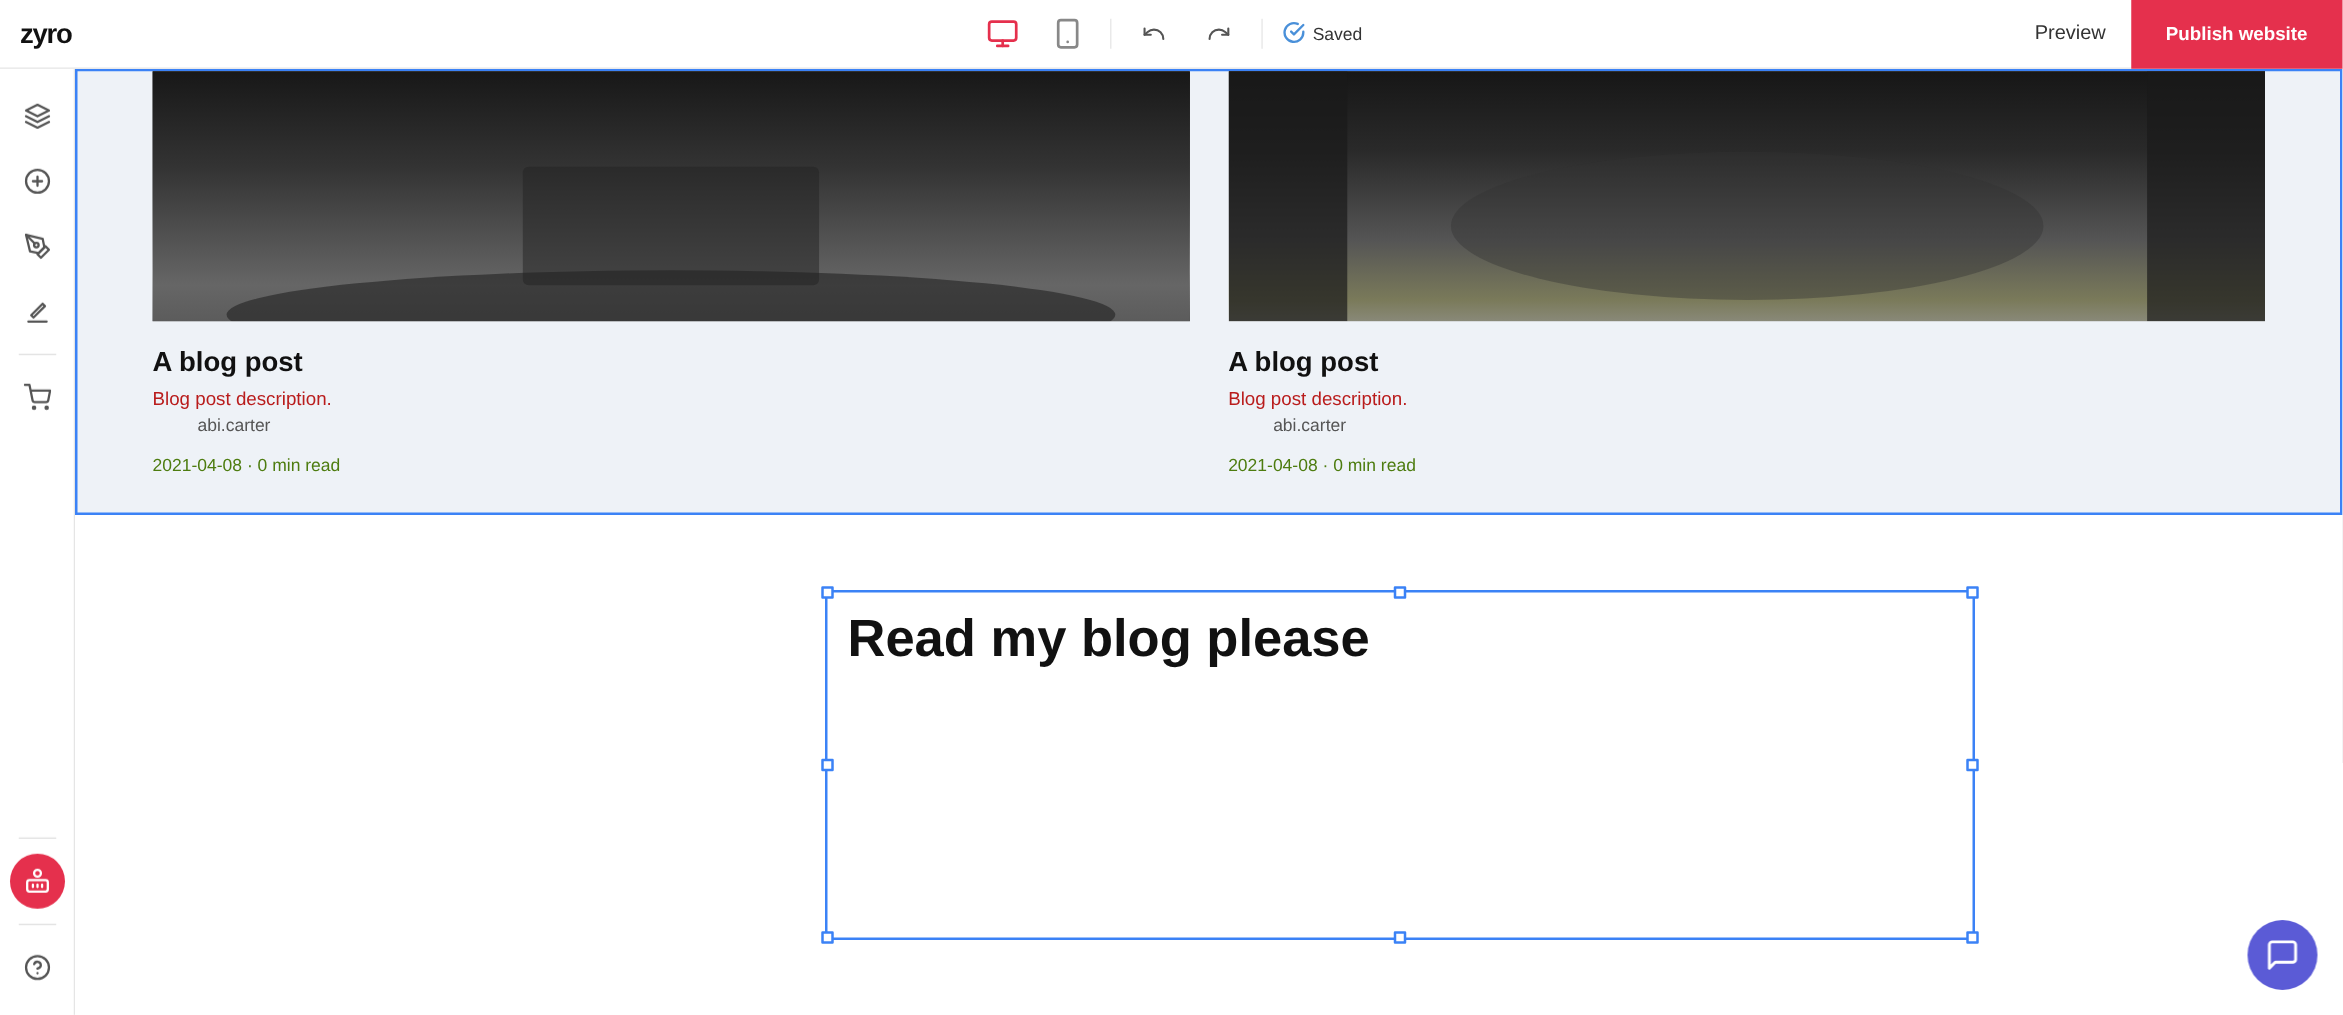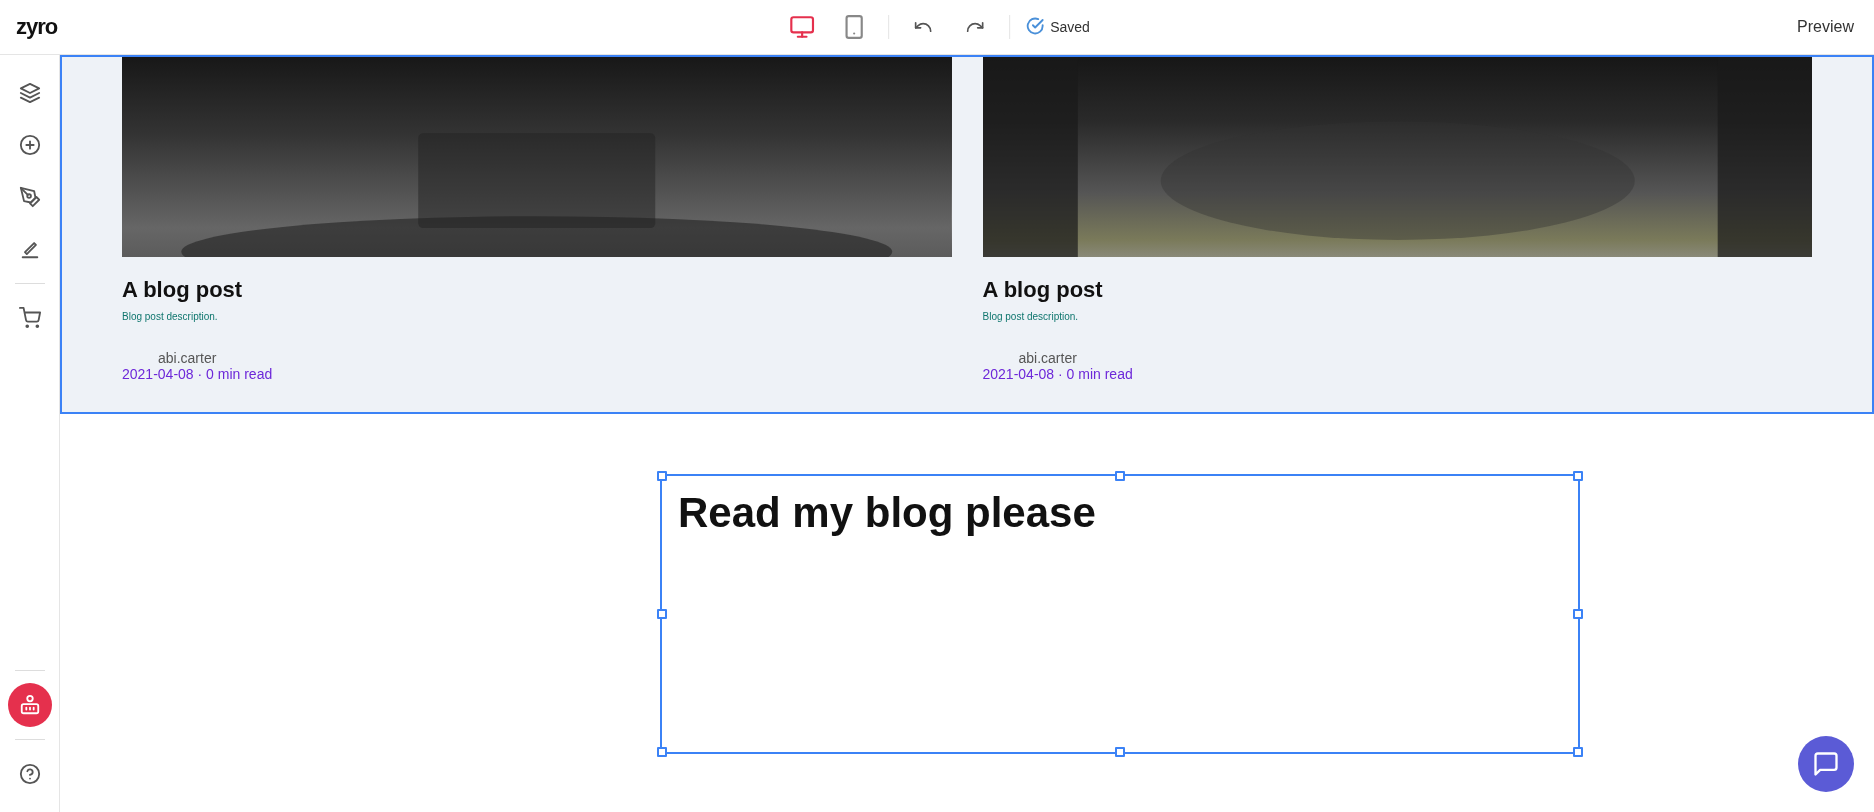--- a/index.html
+++ b/index.html
@@ -94,23 +94,23 @@
     .blog-img-placeholder {
       width: 100%; height: 200px;
       background: linear-gradient(180deg, #1a1a1a 0%, #444 50%, #888 80%, #555 100%);
       position: relative; overflow: hidden;
     }
     .blog-img-placeholder.right {
       background: linear-gradient(180deg, #1a1a1a 0%, #333 40%, #666 70%, #888a6e 90%, #aaa 100%);
     }
     .blog-content { padding: 20px 0 0 0; }
     .blog-title { font-size: 22px; font-weight: 700; color: #111; margin-bottom: 8px; }
-    .blog-desc { font-size: 10px; color: #0f766e; margin-bottom: 28px; }
+    .blog-desc { font-size: 15px; color: #b91c1c; margin-bottom: 4px; }
     .blog-author { font-size: 14px; color: #555; margin-left: 36px; }
-    .blog-meta { font-size: 14px; color: #6d28d9; }
+    .blog-meta { font-size: 14px; color: #4d7c0f; margin-top: 16px; }
 
     
     .text-section {
       padding: 60px 60px 16px 60px; position: relative;
       min-height: 340px;
     }
     .text-element-box {
       position: relative;
       border: 2px solid #3b82f6;
       padding: 12px 16px;
@@ -196,20 +196,21 @@
           <path d="M22 11.08V12a10 10 0 1 1-5.93-9.14"></path>
             <polyline points="22 4 12 14.01 9 11.01"></polyline>
         </svg>
       </span>
       <span>Saved</span>
     </div>
   </div>
 
   <div id="topbar-right">
     <button class="preview-btn">Preview</button>
+    <button class="publish-btn">Publish website</button>
   </div>
 </div>
 
 <div id="sidebar">
 
   <button class="sidebar-btn">
     <svg width="22" height="22" viewBox="0 0 24 24" fill="none" stroke="#555" stroke-width="2" stroke-linecap="round" stroke-linejoin="round">
       <polygon points="12 2 2 7 12 12 22 7 12 2"></polygon>
         <polyline points="2 17 12 22 22 17"></polyline>
         <polyline points="2 12 12 17 22 12"></polyline>

